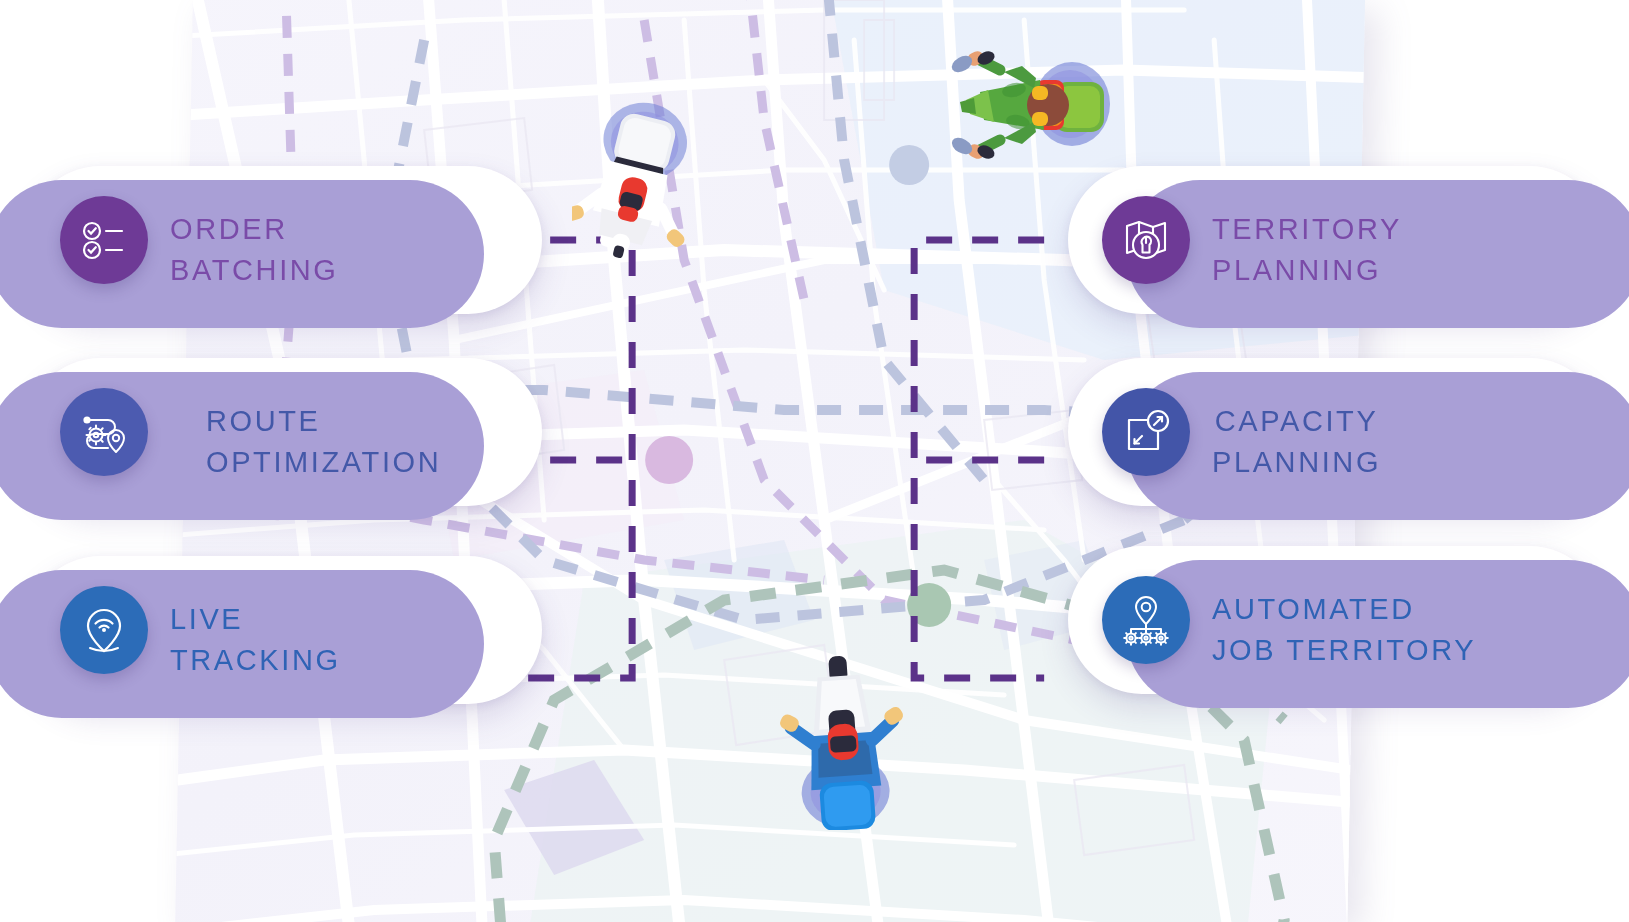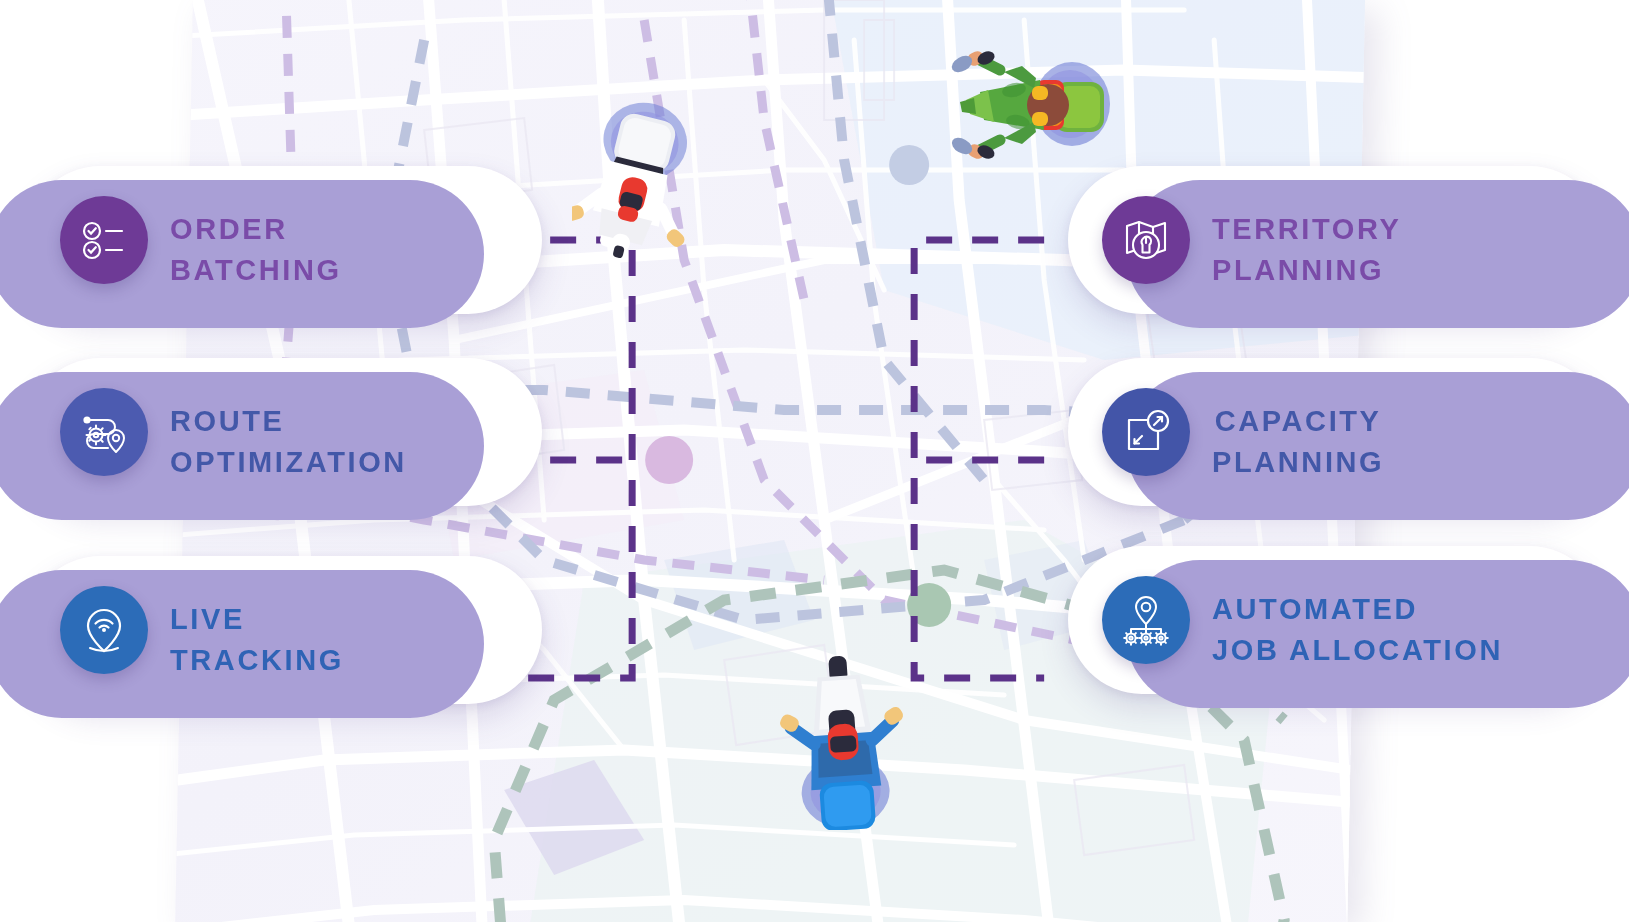--- a/index.html
+++ b/index.html
@@ -40,27 +40,27 @@
   .card.right { padding-left:34px; padding-right:40px; }
 
   .iconwrap{
     width:88px; height:88px; border-radius:50%;
     flex:0 0 88px; display:flex; align-items:center; justify-content:center;
     box-shadow: 0 6px 14px rgba(60,40,110,.22);
   }
   .iconwrap svg{ width:52px; height:52px; display:block; }
 
   .card-label{
-    margin-left:22px; font-weight:bold; font-size:29px; line-height:1.38;
+    margin-left:22px; font-weight:normal; font-size:29px; line-height:1.38;
     letter-spacing:2.6px; white-space:pre-line;margin-top:19px;
   }
 
   
   #card-order-batching      { left:26px;  top:166px; width:516px; }
-  #card-route-optimization  { left:26px;  top:358px; width:516px; }
+  #card-route-optimization  { left:26px;  top:358px; width:516px;gap:36px; }
   #card-live-tracking       { left:26px;  top:556px; width:516px; }
   #card-territory-planning  { left:1068px;top:166px; width:536px; }
   #card-capacity-planning   { left:1068px;top:358px; width:536px;text-align:center; }
   #card-job-allocation      { left:1068px;top:546px; width:536px; }
 
   
   .scooter{ position:absolute; z-index:30; }
   #scooter-white{ left:572px; top:98px;  width:130px; height:160px; }
   #scooter-green{ left:944px; top:42px;  width:170px; height:125px; }
   #scooter-blue { left:778px; top:650px; width:130px; height:180px; }
@@ -364,16 +364,16 @@
         <g>
           <circle cx="41" cy="44" r="4.6"></circle>
           <circle cx="41" cy="44" r="1.6"></circle>
           <path d="M41 38.6 V37.2 M41 50.8 V49.4 M46.4 44 H47.8 M34.2 44 H35.6
                    M44.9 40.1 L45.9 39.1 M36.1 48.9 L37.1 47.9
                    M44.9 47.9 L45.9 48.9 M36.1 39.1 L37.1 40.1"></path>
         </g>
       </svg>
     </div>
     <div class="card-label" style="color:#2F63B5">AUTOMATED
-JOB ALLOCATION</div>
+JOB TERRITORY</div>
   </div>
 
 </div>
 
 </body></html>

